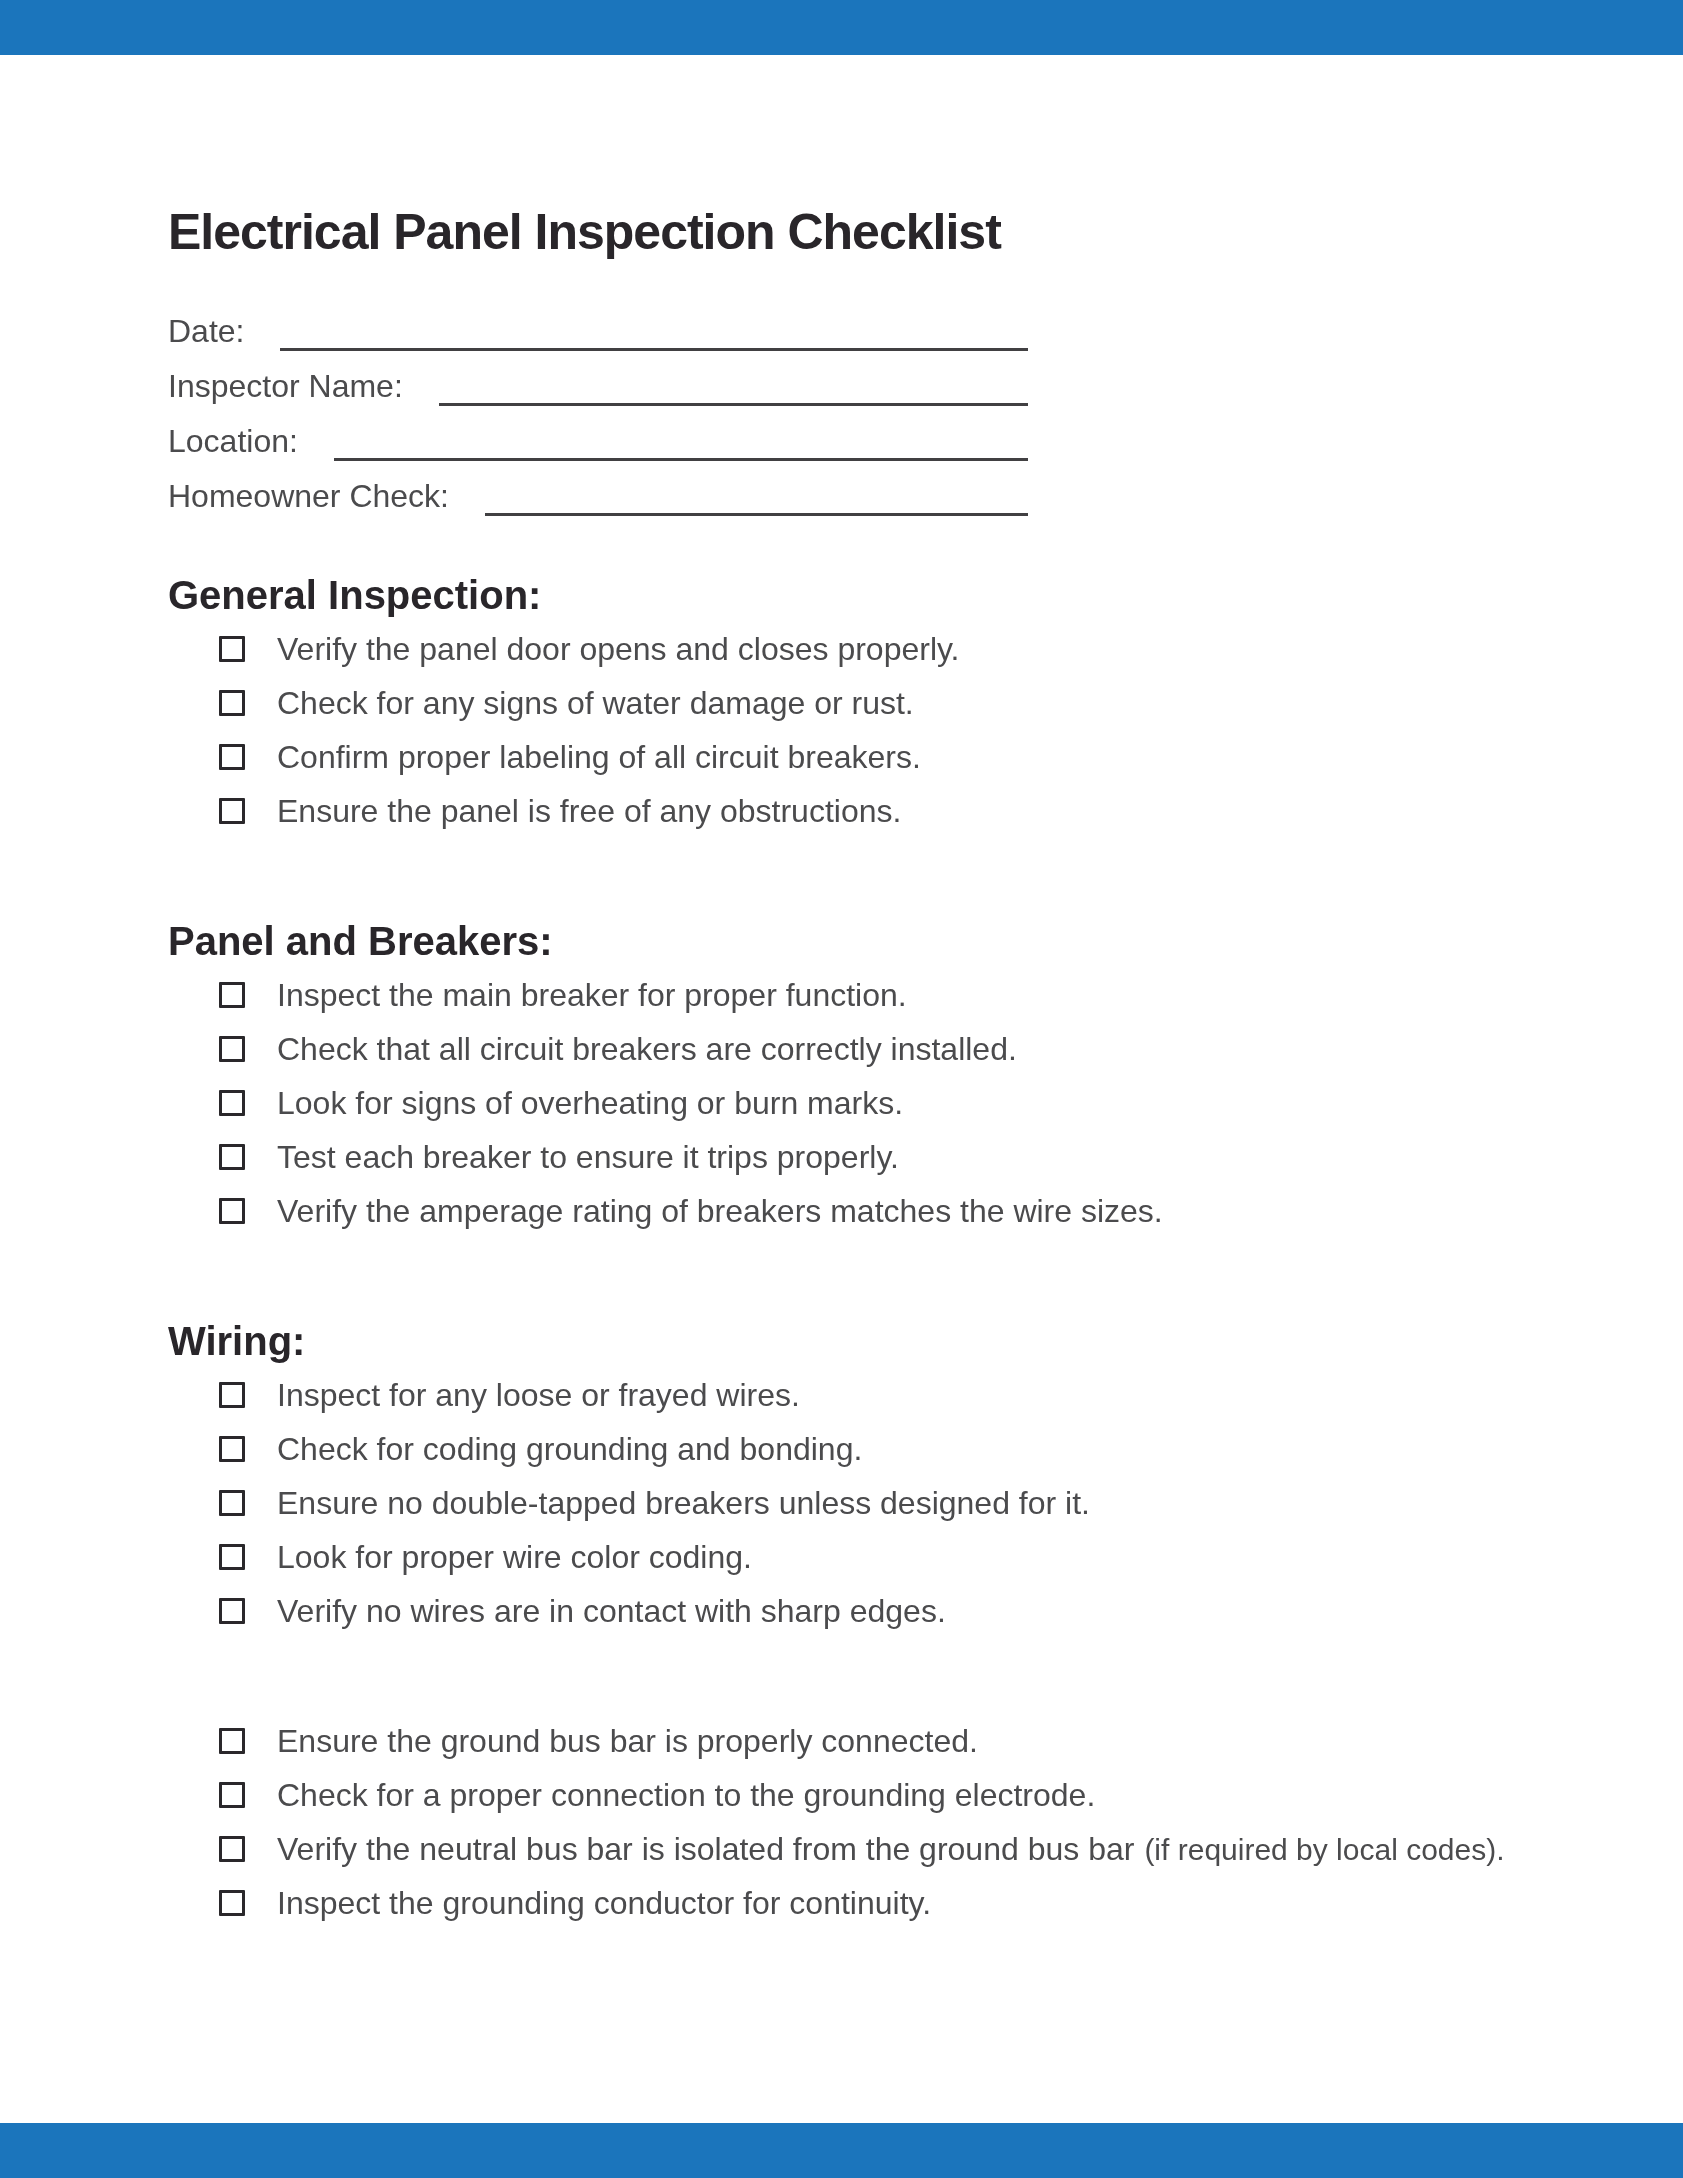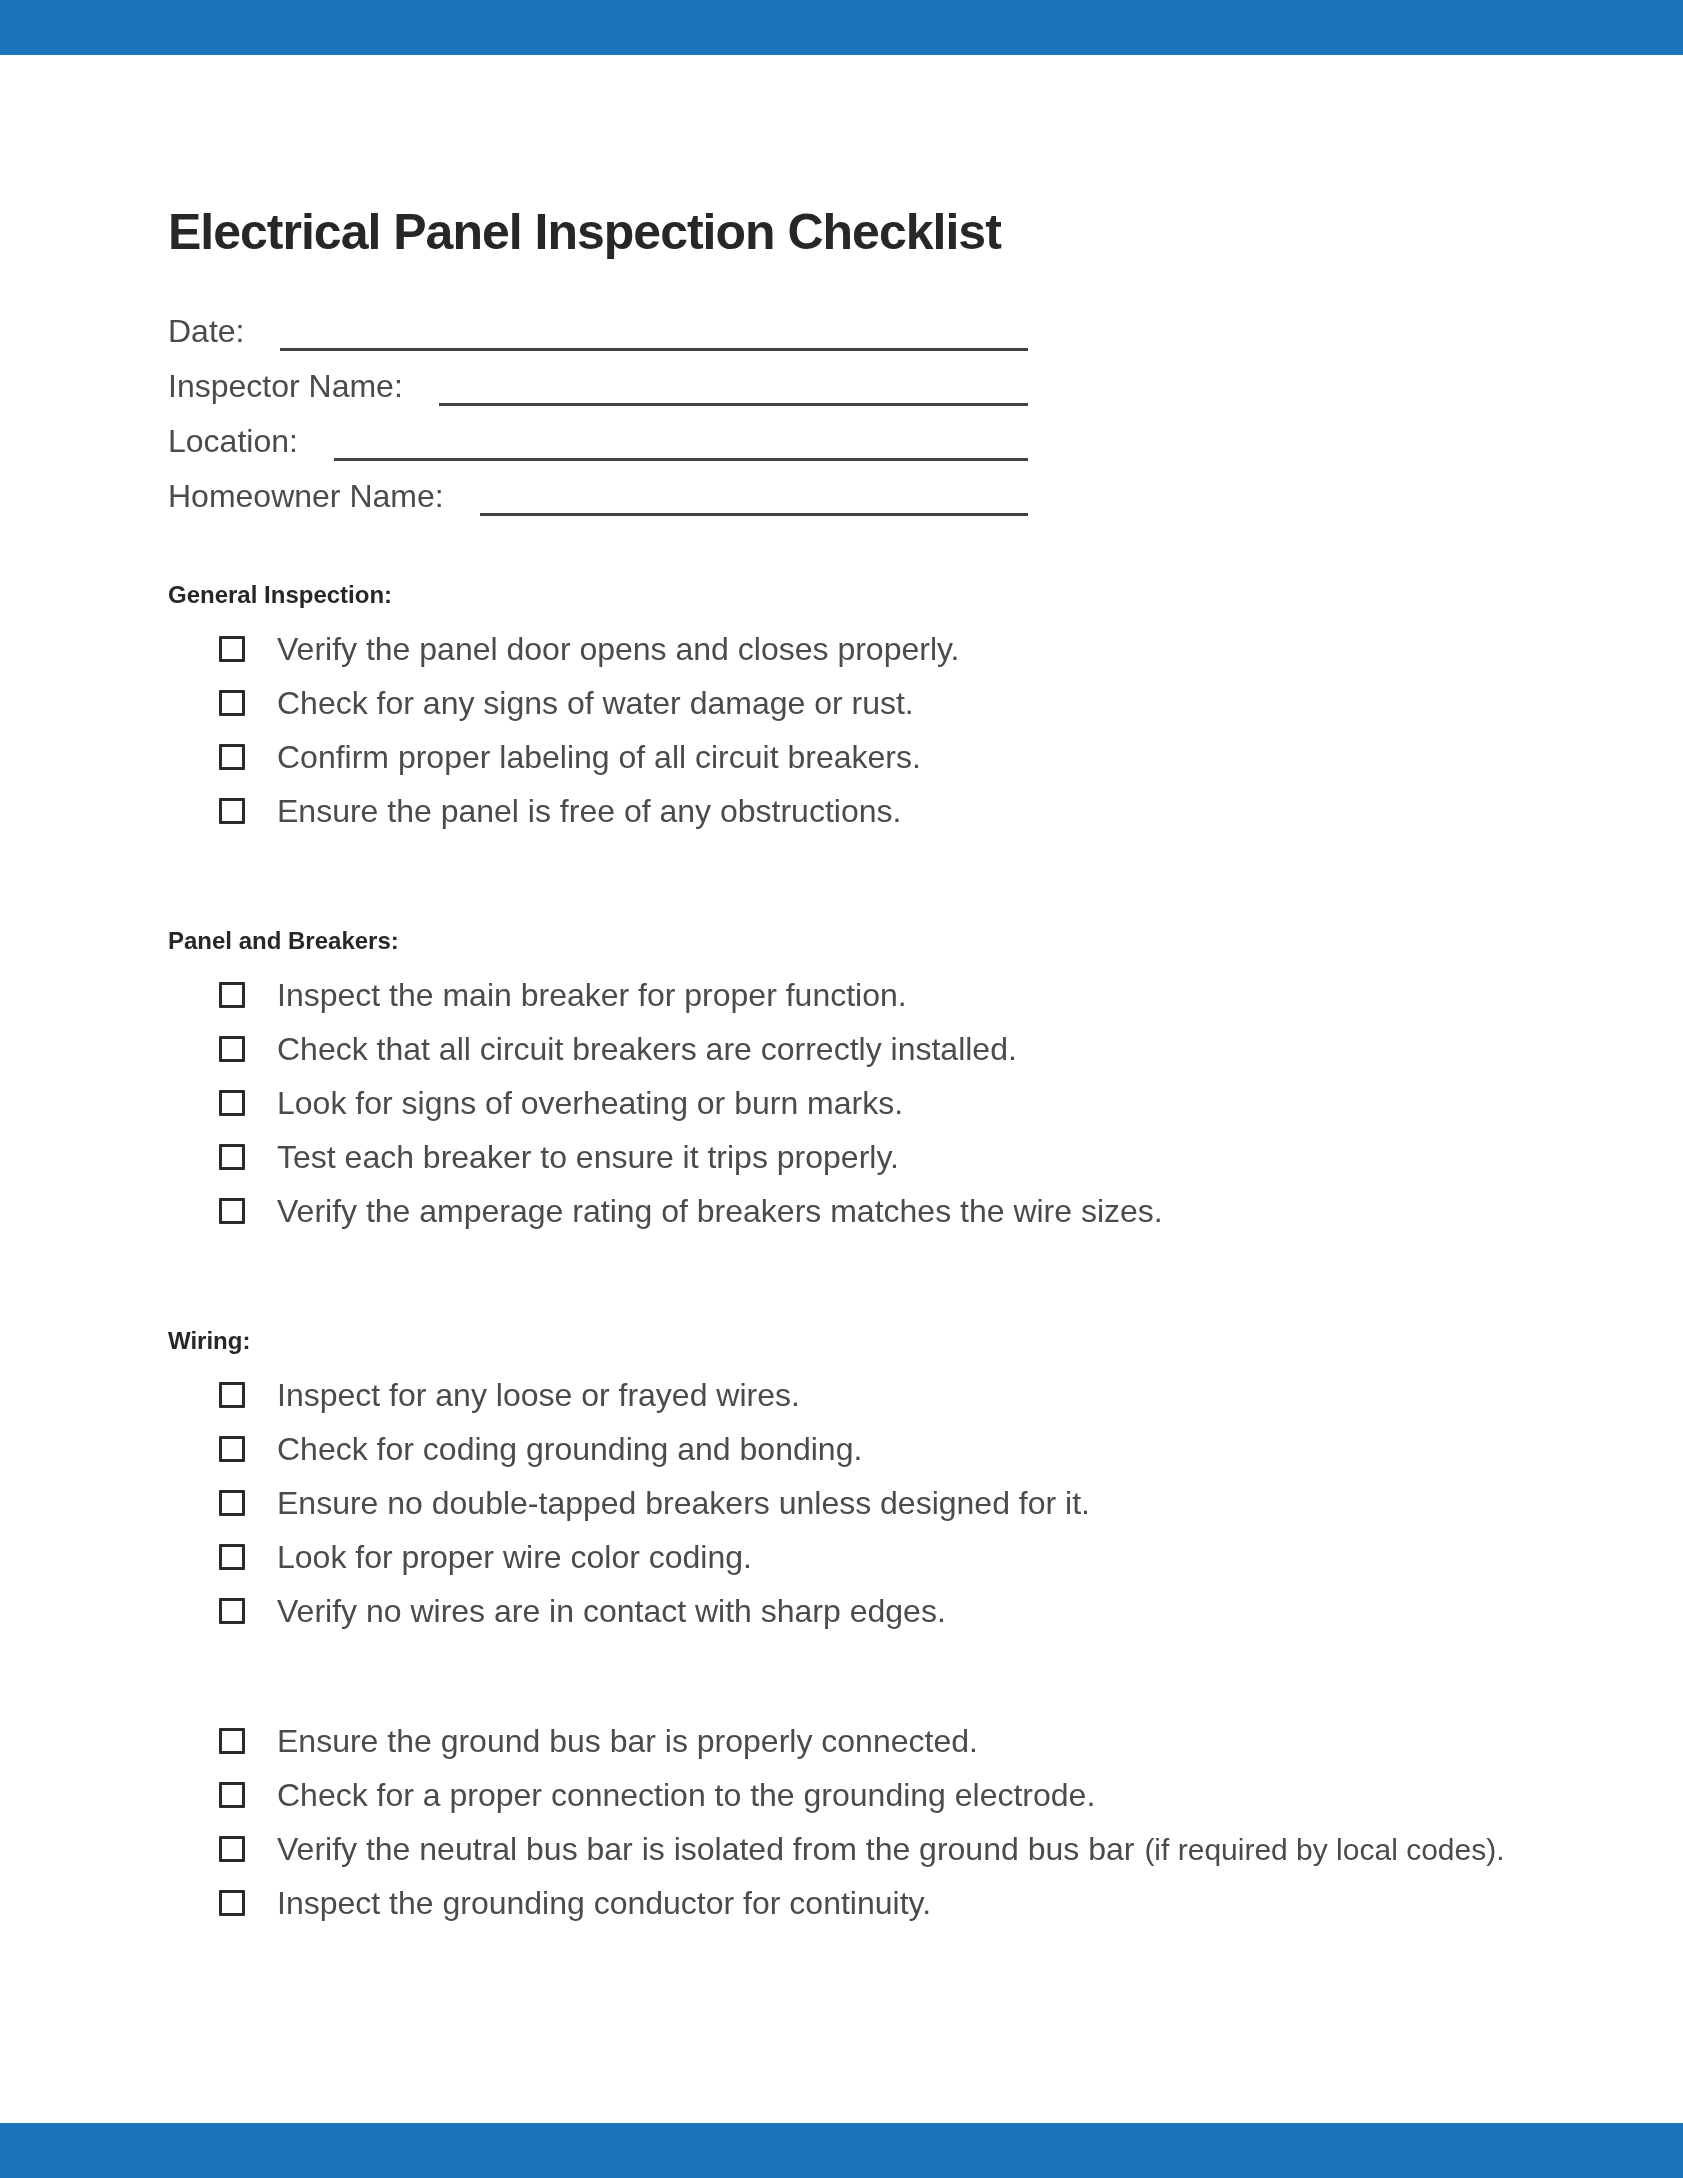--- a/index.html
+++ b/index.html
@@ -54,21 +54,21 @@
     flex: 1;
     height: 0;
     border-bottom: 3px solid #414042;
     margin-left: 8px;
     margin-bottom: 2px;
   }
 
   .sections { margin-top: 50px; }
   .section + .section { margin-top: 76px; }
   .section h2 {
-    font-size: 24px;
+    font-size: 40px;
     line-height: 54px;
     font-weight: 700;
     color: #29262A;
   }
   .item {
     height: 54px;
     display: flex;
     align-items: center;
     padding-left: 51px;
   }
@@ -109,21 +109,21 @@
     </div>
     <div class="form-row">
       <span class="field-label">Inspector Name:</span>
       <span class="write-line"></span>
     </div>
     <div class="form-row">
       <span class="field-label">Location:</span>
       <span class="write-line"></span>
     </div>
     <div class="form-row">
-      <span class="field-label">Homeowner Name:</span>
+      <span class="field-label">Homeowner Check:</span>
       <span class="write-line"></span>
     </div>
   </div>
 
   <div class="sections">
 
     <div class="section">
       <h2>General Inspection:</h2>
       <div class="item">
         <span class="checkbox"></span>

